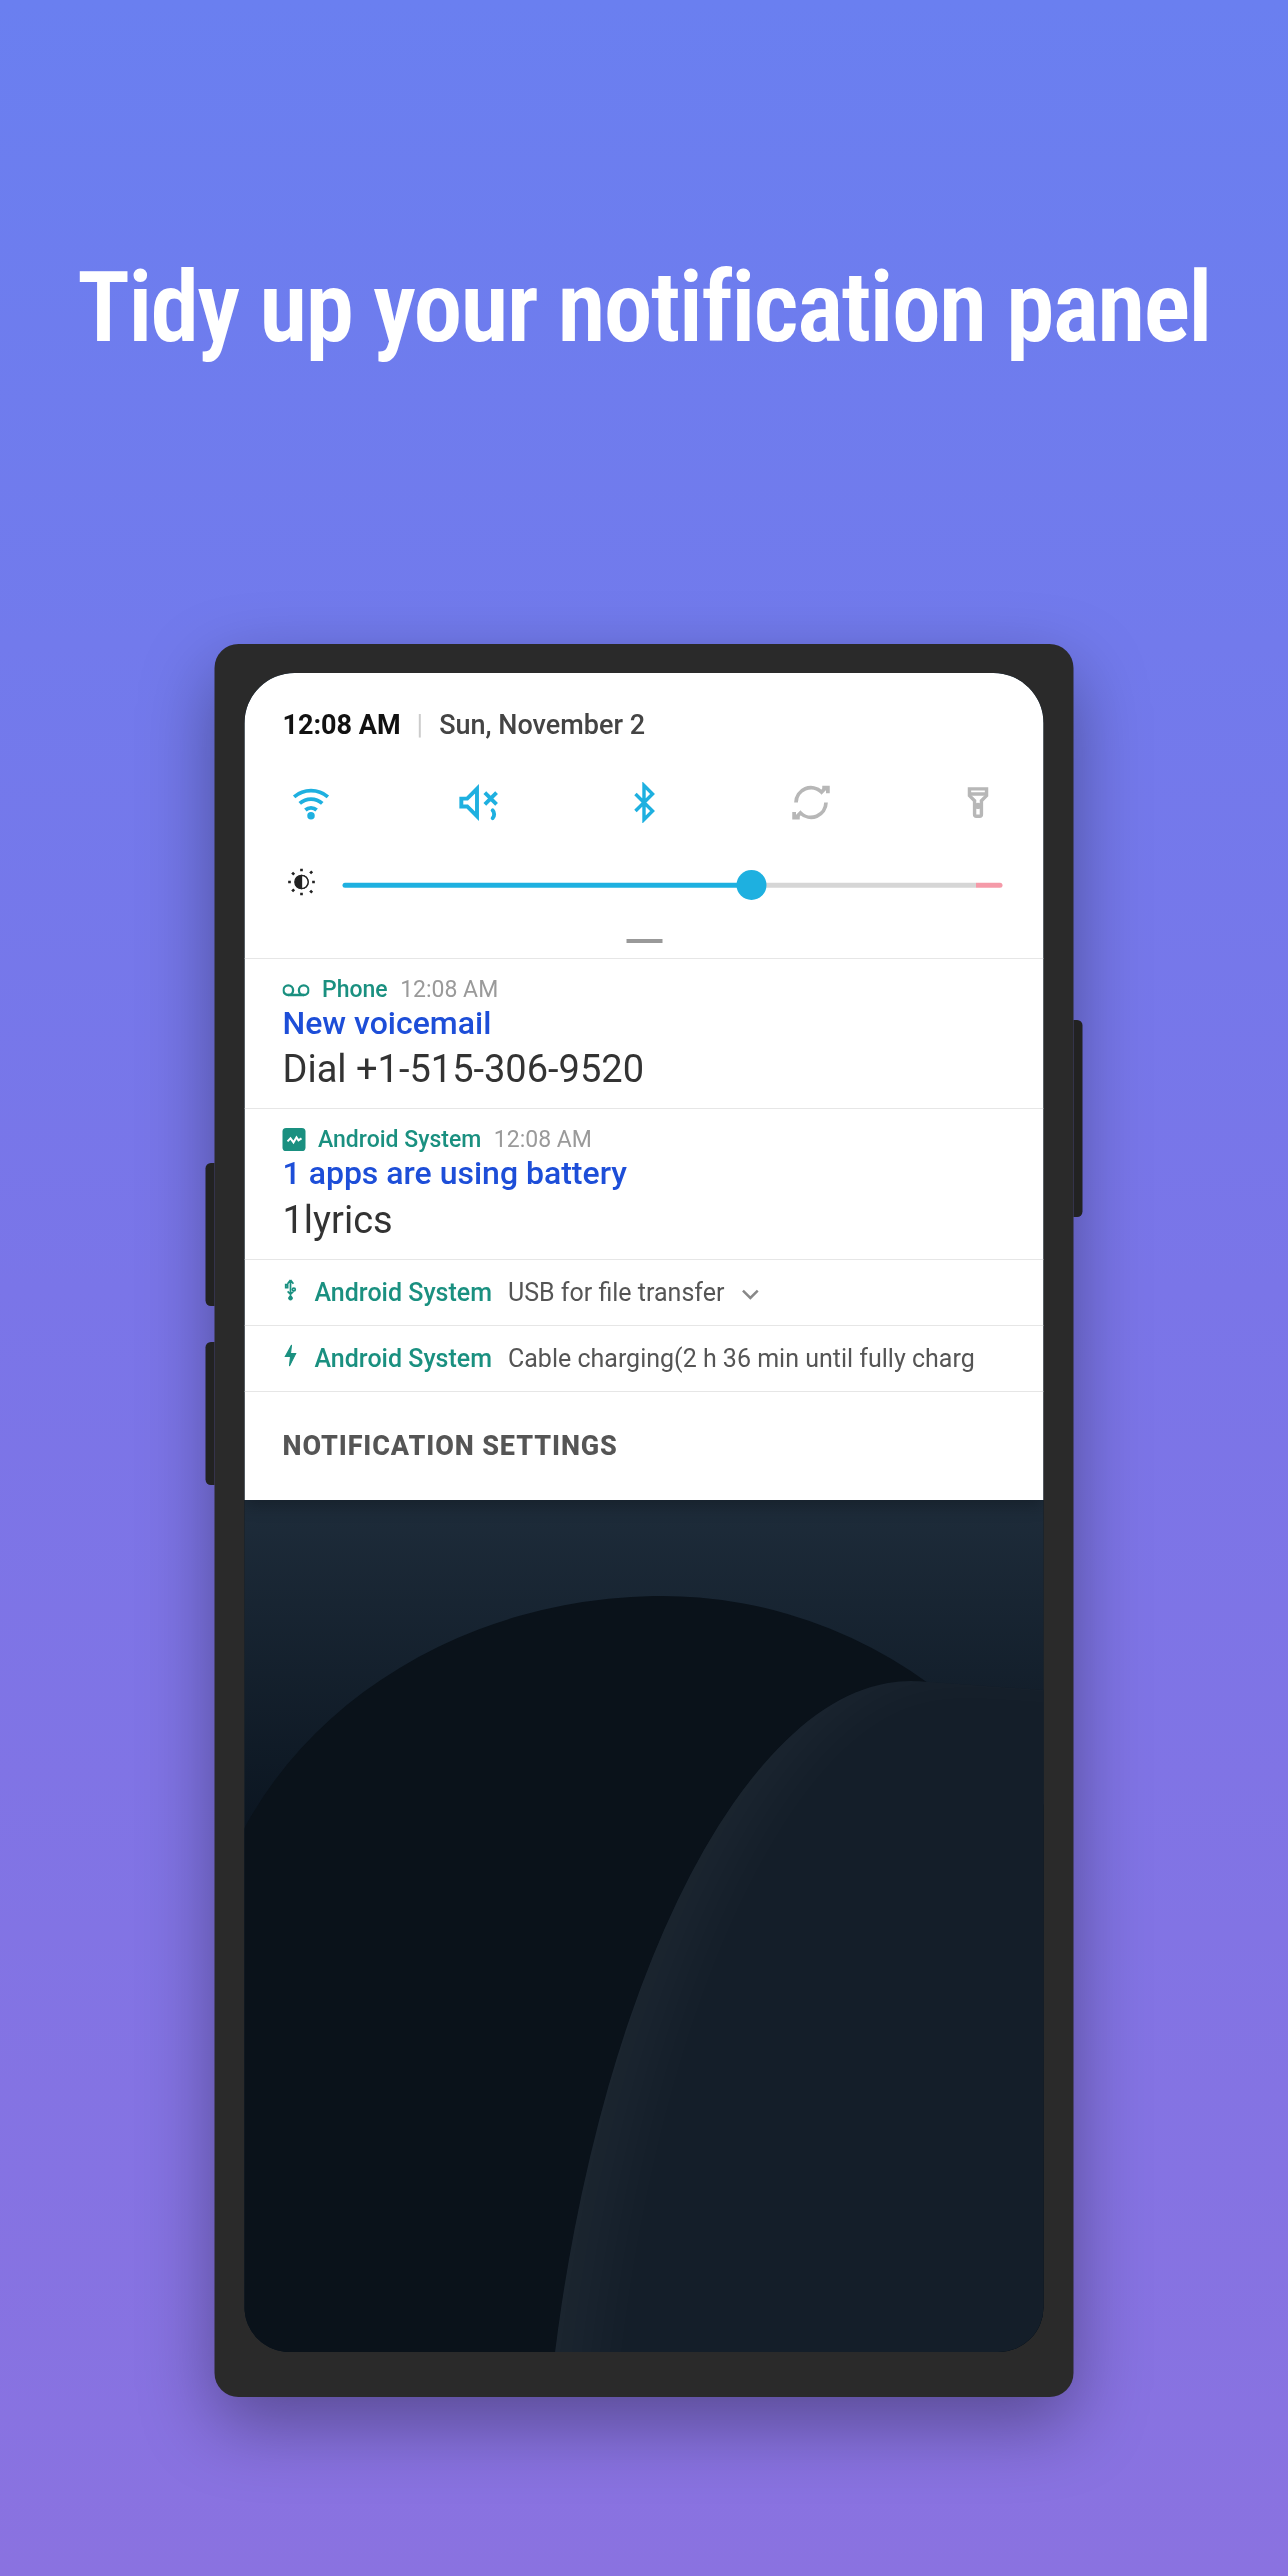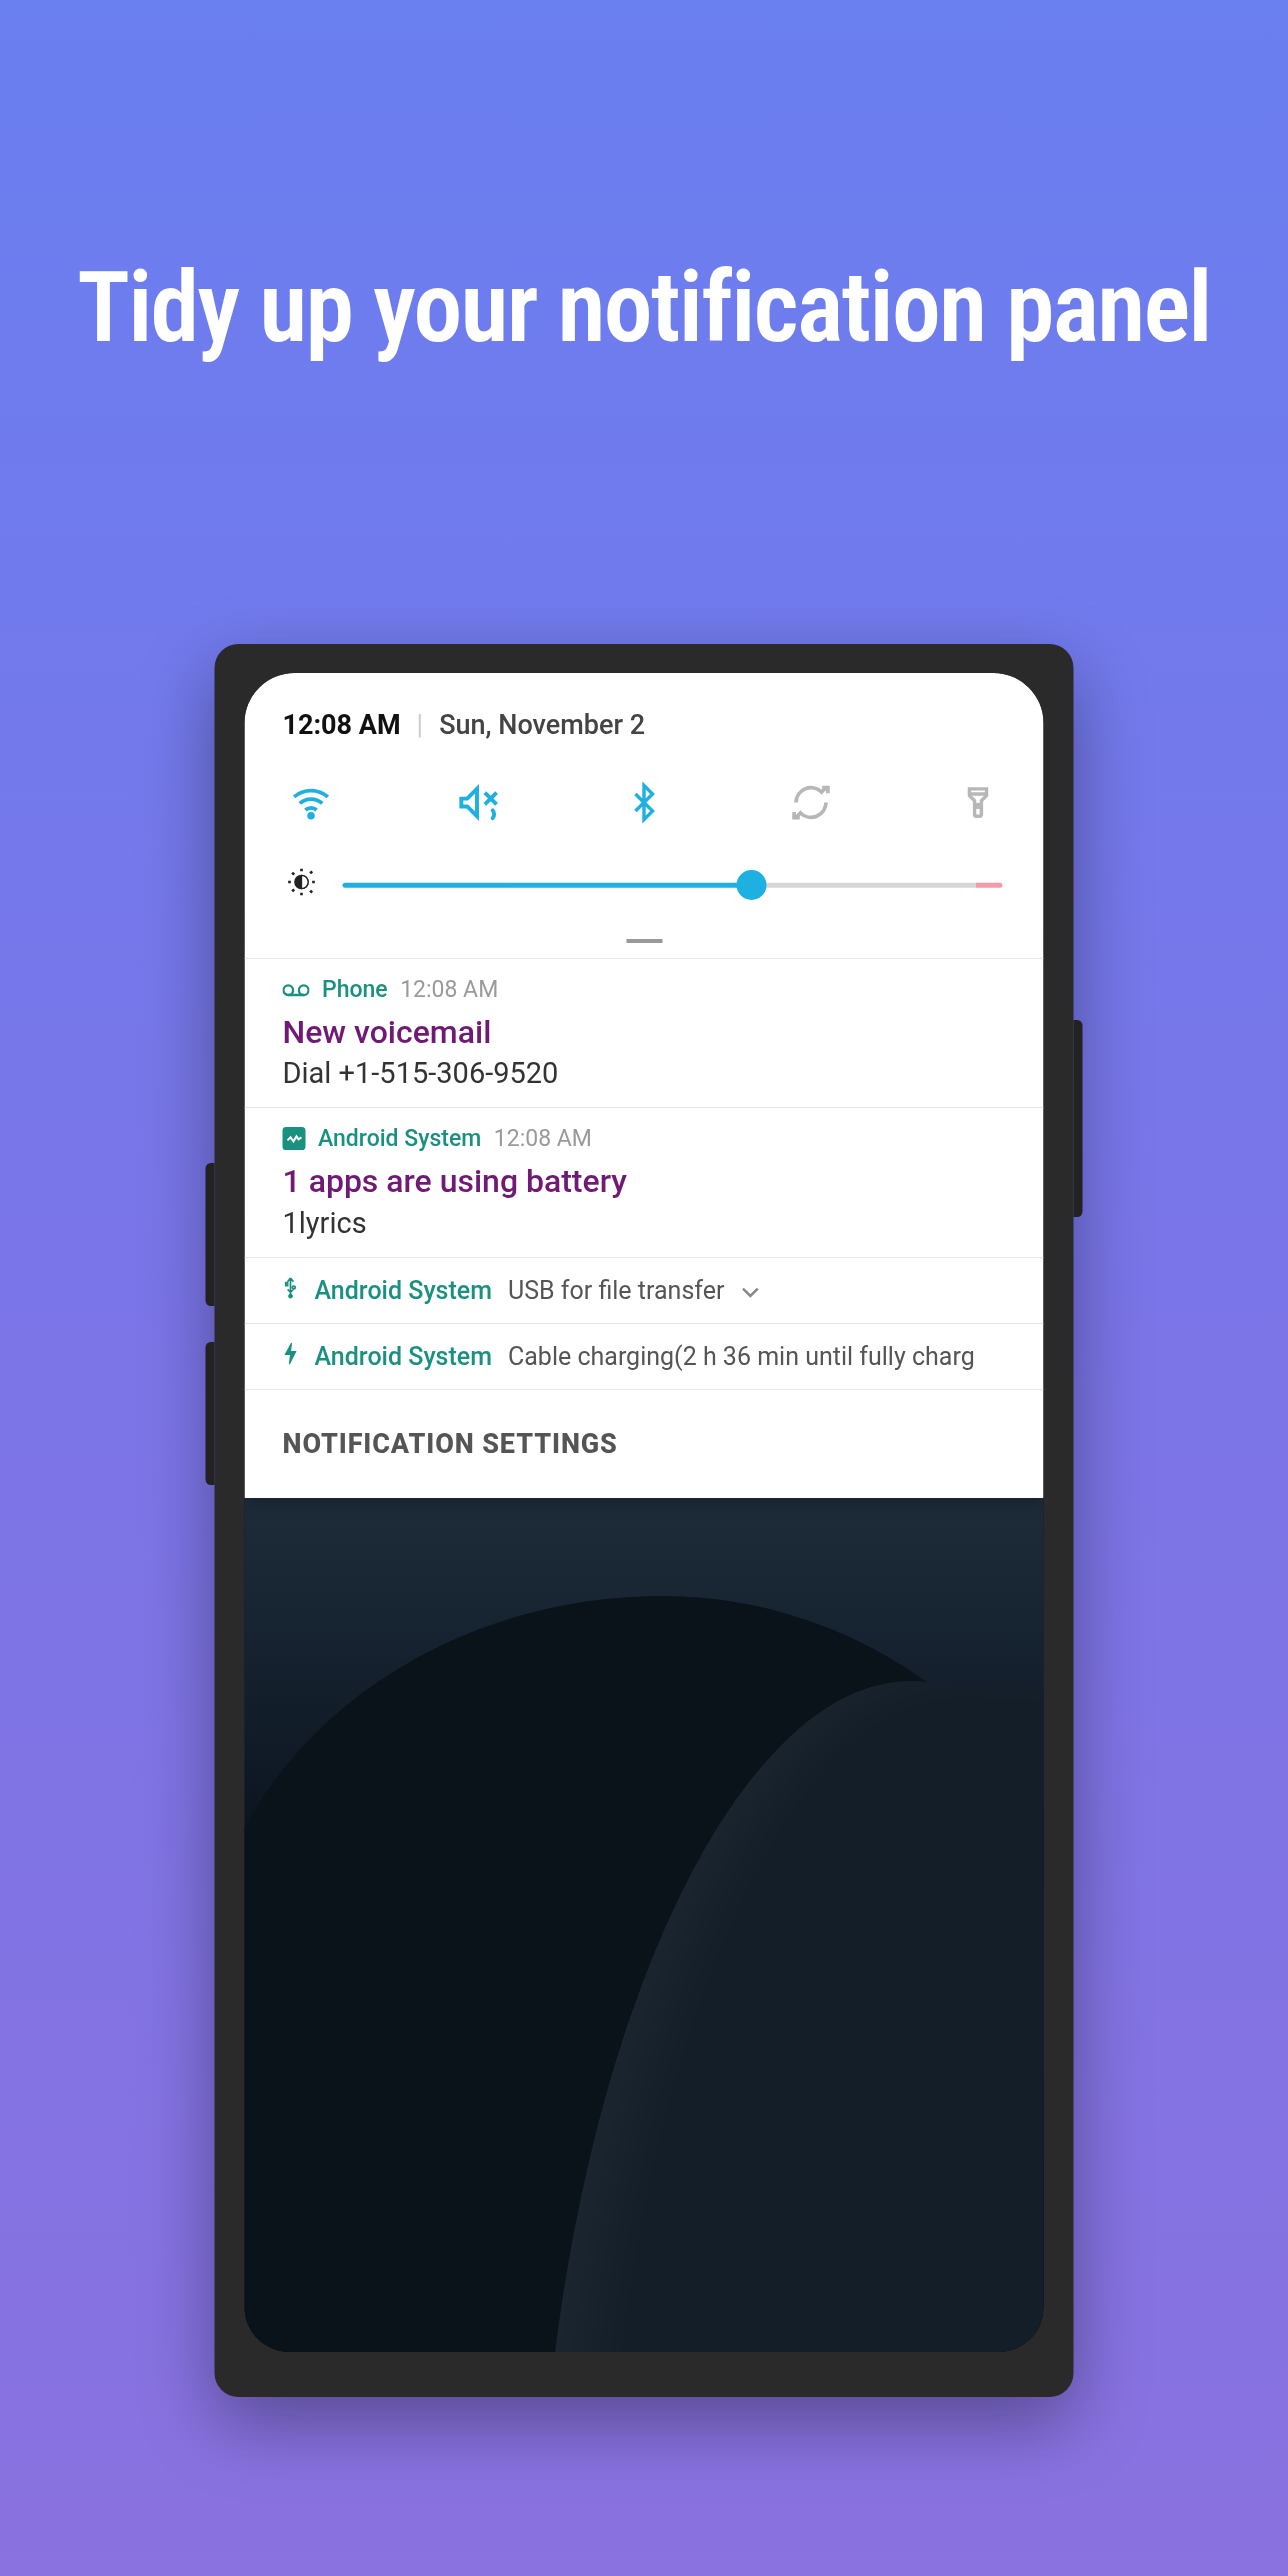--- a/index.html
+++ b/index.html
@@ -130,22 +130,22 @@
   .drag-handle { text-align:center; padding-bottom:9px; }
   .drag-handle span{ display:inline-block; width:36px; height:3.6px; border-top:2.7px solid #999; border-bottom:2.7px solid #999; }
   .notif {
     border-top:0.9px solid #e6e6e6;
     padding: 17px 38px;
   }
   .notif-head { display:flex; align-items:center; gap:12.5px; font-size:23px; }
   .notif-app { color:#1a9080; font-weight:500; }
   .notif-app.sys { color:#1a9080; }
   .notif-time { color:#9a9a9a; }
-  .notif-title { font-size:32px; font-weight:500; color:#701a75; margin-top:10px; }
-  .notif-body { font-size:29px; color:#333; margin-top:5.4px; }
+  .notif-title { font-size:32px; font-weight:500; color:#1d4ed8; margin-top:1px; }
+  .notif-body { font-size:38px; color:#333; margin-top:5.4px; }
   .notif-small {
     border-top:0.9px solid #e6e6e6;
     padding: 18px 38px;
     display:flex; align-items:center; gap:16px;
     font-size:25px;
   }
   .notif-small .app { color:#1a9080; font-weight:500; }
   .notif-small .msg { color:#555; }
   .chev { color:#888; }
   .footer-link {

